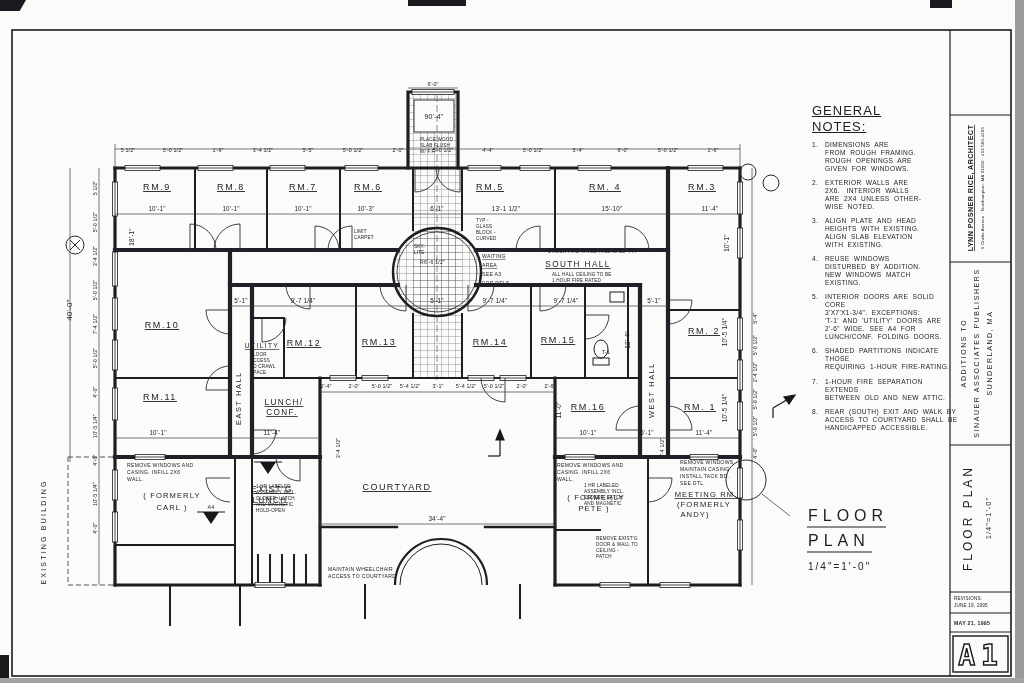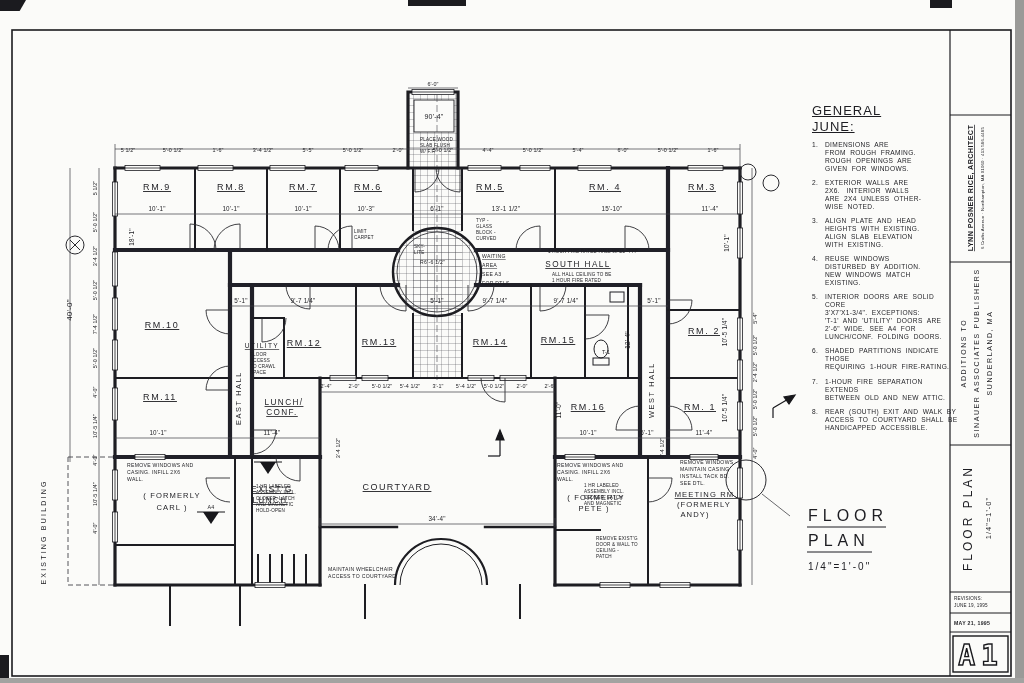--- a/index.html
+++ b/index.html
@@ -447,21 +447,21 @@
       <text class="t big-title" x="808" y="546">PLAN</text>
       <line x1="807" y1="552" x2="872" y2="552" stroke="#1d1d22" stroke-width="1"></line>
       <text class="t scale-t" x="808" y="570">1/4"=1'-0"</text>
     </g>
   </svg>
 
   
   <div class="notes">
     <div class="notes-head">
       <span>GENERAL</span>
-      <span>JUNE:</span>
+      <span>NOTES:</span>
     </div>
     <div id="notes-list">
         <div class="note">
           <span class="note-num">1.</span>
           <span class="note-body">DIMENSIONS  ARE
 FROM  ROUGH  FRAMING.
 ROUGH  OPENINGS  ARE
 GIVEN  FOR  WINDOWS.</span>
         </div>
         <div class="note">

